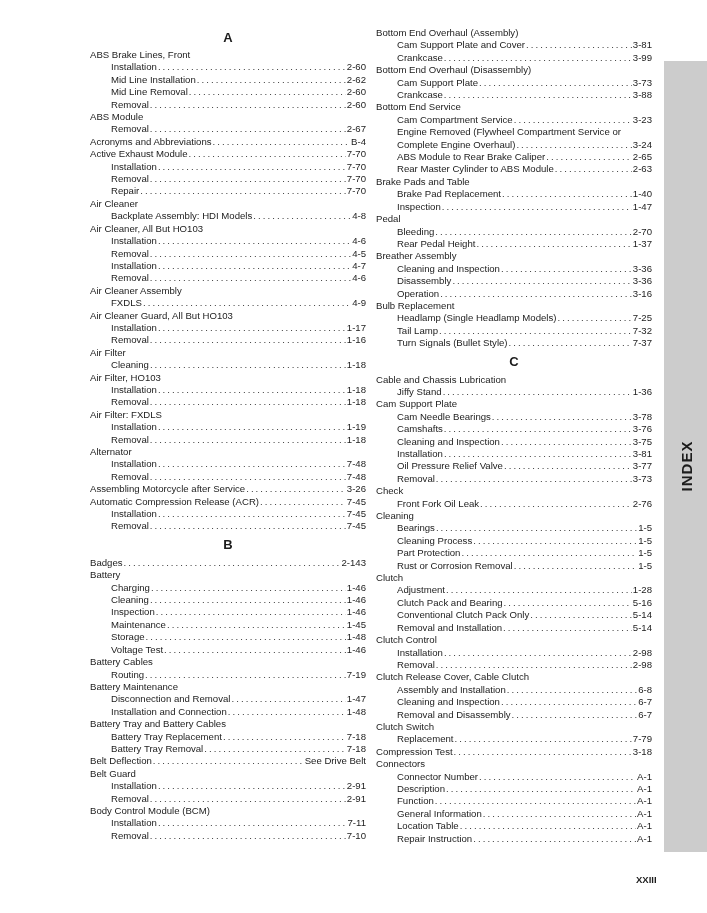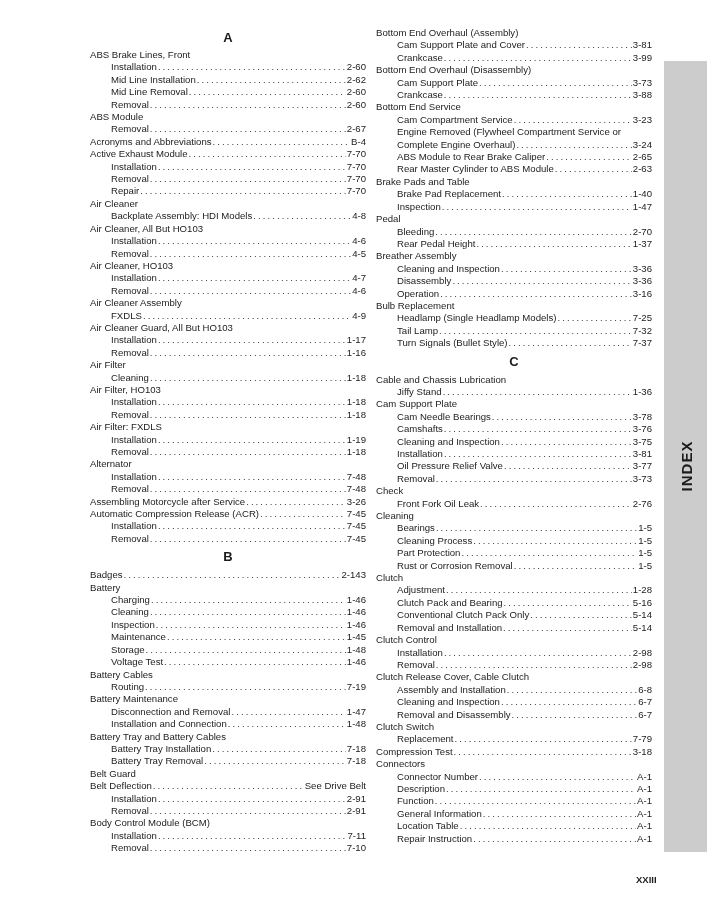--- a/index.html
+++ b/index.html
@@ -131,23 +131,20 @@
     <div class="entry sub">
       <span class="label">Installation</span>
       <span class="leader"></span>
       <span class="page">4-6</span>
     </div>
     <div class="entry sub">
       <span class="label">Removal</span>
       <span class="leader"></span>
       <span class="page">4-5</span>
     </div>
-    <div class="entry">
-      <span class="label">Air Cleaner, HO103</span>
-    </div>
     <div class="entry sub">
       <span class="label">Installation</span>
       <span class="leader"></span>
       <span class="page">4-7</span>
     </div>
     <div class="entry sub">
       <span class="label">Removal</span>
       <span class="leader"></span>
       <span class="page">4-6</span>
     </div>
@@ -296,36 +293,36 @@
     </div>
     <div class="entry sub">
       <span class="label">Installation and Connection</span>
       <span class="leader"></span>
       <span class="page">1-48</span>
     </div>
     <div class="entry">
       <span class="label">Battery Tray and Battery Cables</span>
     </div>
     <div class="entry sub">
-      <span class="label">Battery Tray Installation</span>
+      <span class="label">Battery Tray Replacement</span>
       <span class="leader"></span>
       <span class="page">7-18</span>
     </div>
     <div class="entry sub">
       <span class="label">Battery Tray Removal</span>
       <span class="leader"></span>
       <span class="page">7-18</span>
     </div>
     <div class="entry">
+      <span class="label">Belt Deflection</span>
+      <span class="leader"></span>
+      <span class="page">See Drive Belt</span>
+    </div>
+    <div class="entry">
       <span class="label">Belt Guard</span>
-    </div>
-    <div class="entry">
-      <span class="label">Belt Deflection</span>
-      <span class="leader"></span>
-      <span class="page">See Drive Belt</span>
     </div>
     <div class="entry sub">
       <span class="label">Installation</span>
       <span class="leader"></span>
       <span class="page">2-91</span>
     </div>
     <div class="entry sub">
       <span class="label">Removal</span>
       <span class="leader"></span>
       <span class="page">2-91</span>

